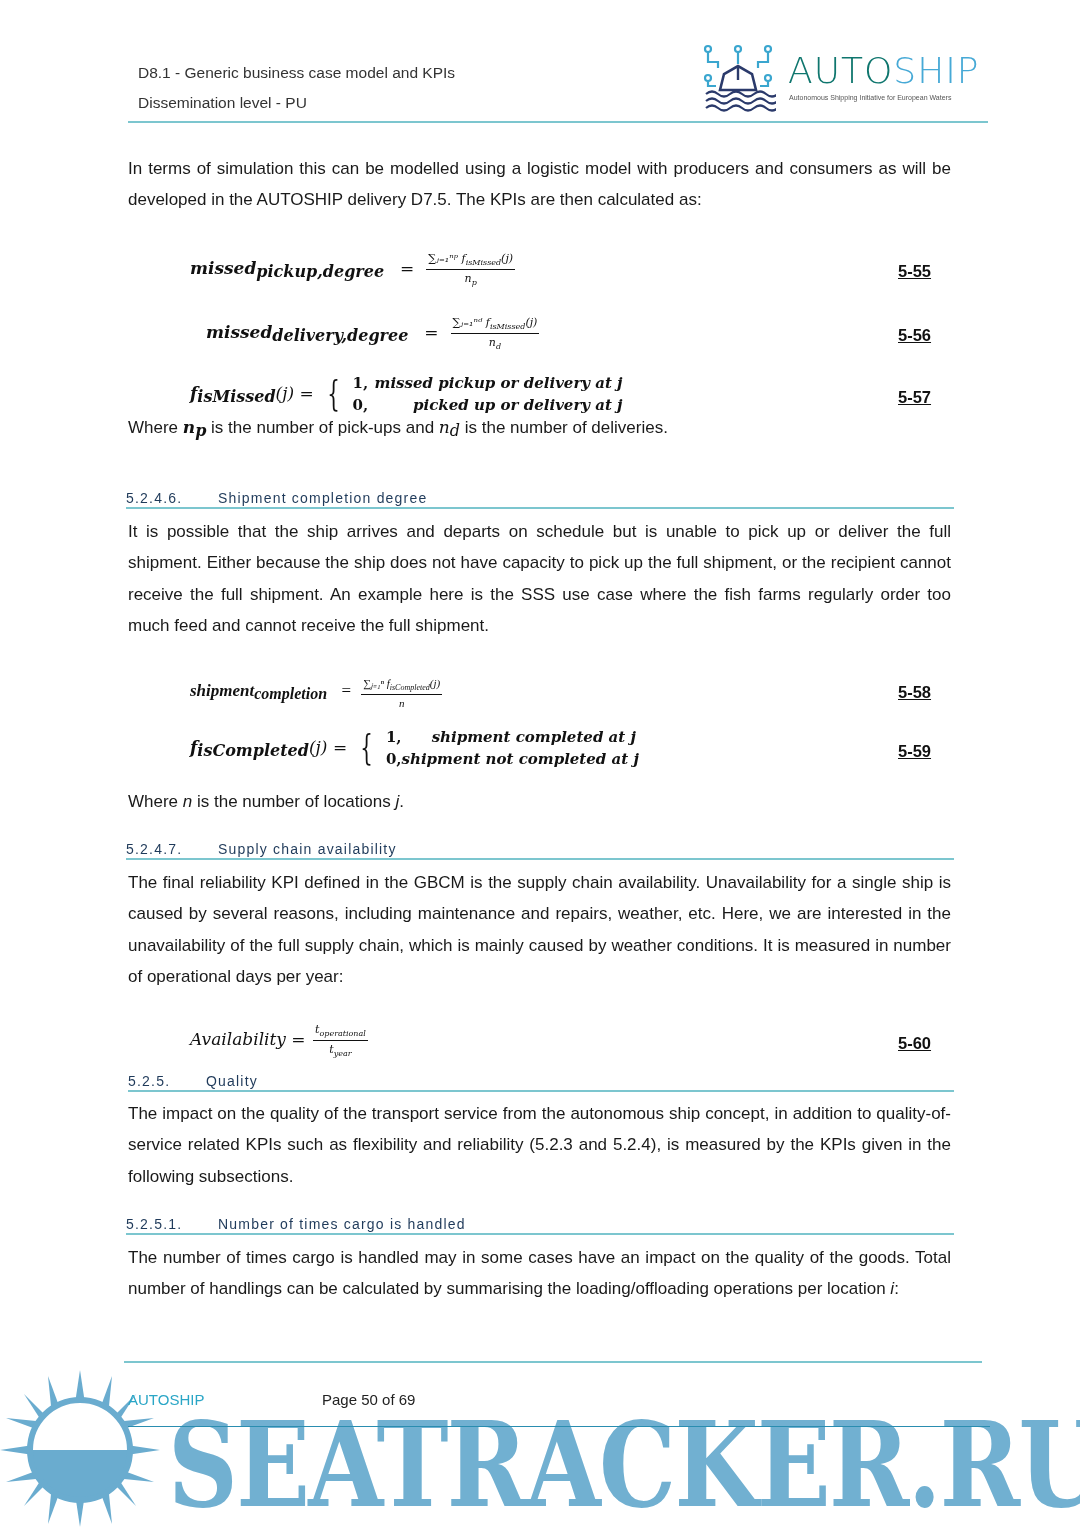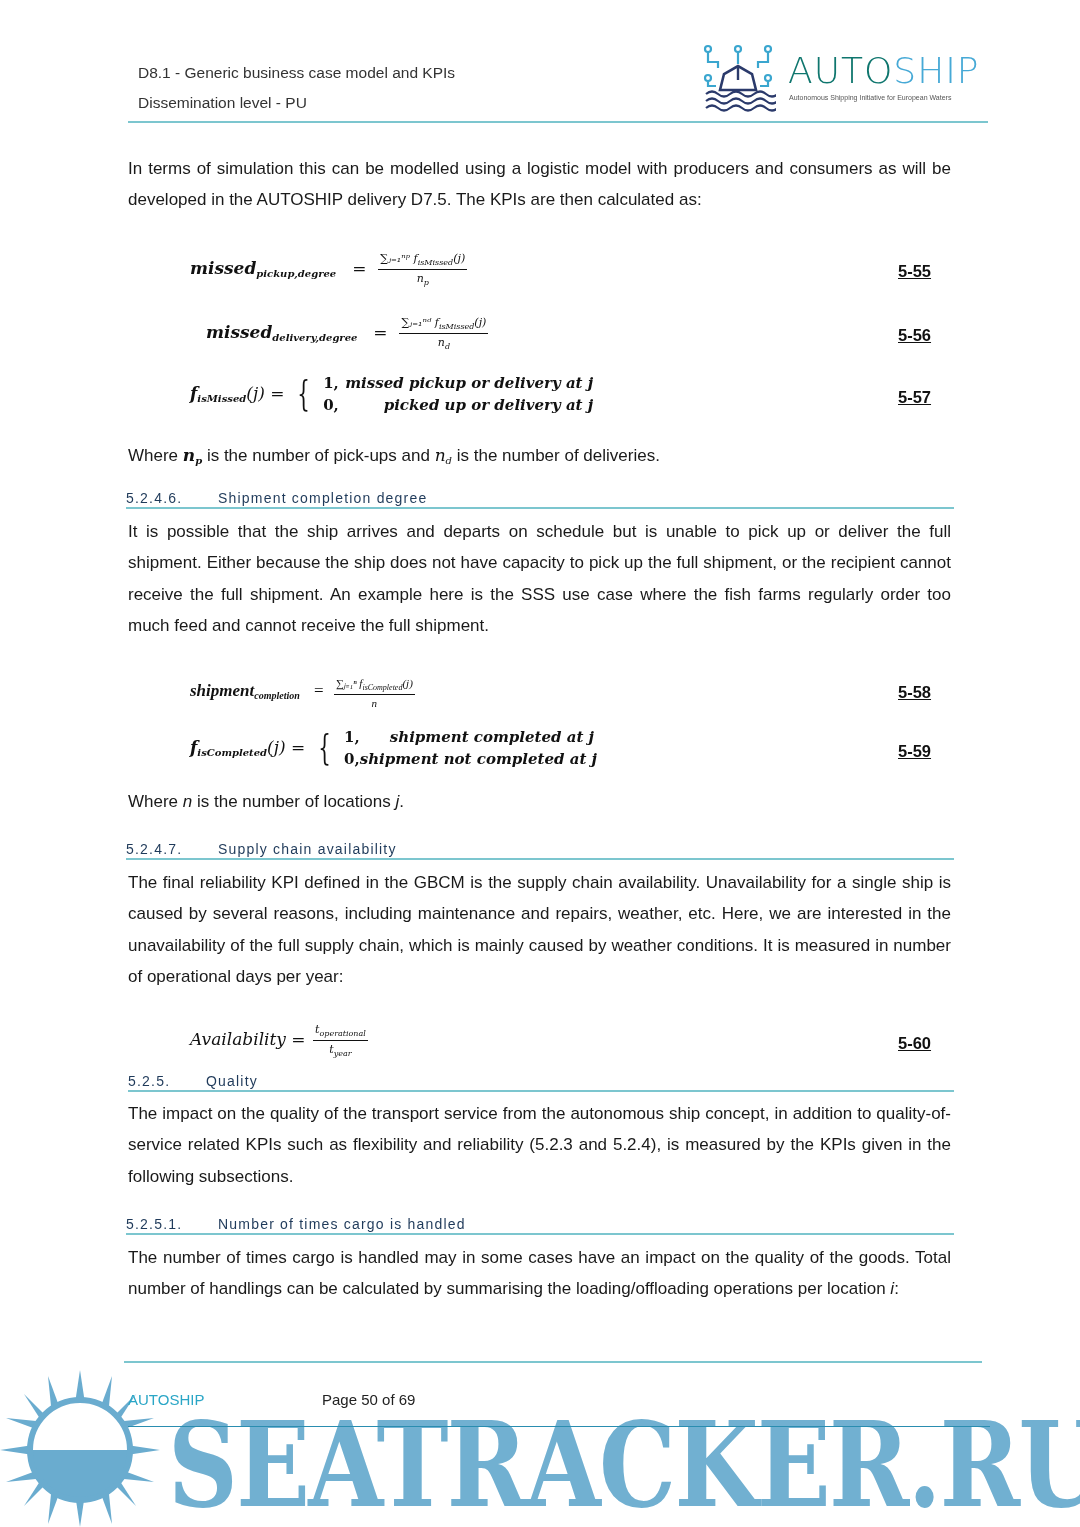--- a/index.html
+++ b/index.html
@@ -15,21 +15,21 @@
   .logo-tag { position: absolute; left: 89px; top: 50px; font-size: 7px; color: #555; white-space: nowrap; }
   .para { left: 128px; width: 823px; font-size: 17px; line-height: 31.3px; text-align: justify; color: #1a1a1a; }
   .h4 { left: 126px; width: 828px; font-size: 14px; letter-spacing: 1.2px; color: #1f3a5a;
         border-bottom: 2px solid #7cc6cf; padding-bottom: 1px; white-space: nowrap; }
   .h4 .num { display: inline-block; width: 92px; }
   .eqnum { left: 898px; font-size: 16.5px; font-weight: bold; color: #111; text-decoration: underline; }
   .math { font-family: "DejaVu Serif", serif; font-style: italic; font-weight: bold; color: #111; white-space: nowrap; }
   .frac { display: inline-block; vertical-align: middle; text-align: center; margin-left: 6px; }
   .frac .top { display: block; font-size: 11px; border-bottom: 1px solid #111; padding: 0 2px 2px; font-weight: normal; }
   .frac .bot { display: block; font-size: 11px; padding-top: 2px; font-weight: normal; }
-  .sub { font-size: 10px; vertical-align: -3px; }
+  .sub { font-size: 16px; vertical-align: -3px; }
   .brace { display: inline-block; vertical-align: middle; font-size: 36px; font-weight: normal; font-style: normal; line-height: 1; margin: 0 2px; transform: scaleX(0.55); }
   .cases { display: inline-block; vertical-align: middle; font-size: 15px; line-height: 22px; }
   .cases .row { display: flex; }
   .cases .v { width: 40px; font-style: normal; }
   .cases .t { flex: 1; text-align: right; }
   .foot-rule-top { left: 124px; top: 1361px; width: 858px; height: 2px; background: #7cc6cf; }
   .foot-left { left: 128px; top: 1391px; font-size: 15px; color: #2aa6c6; }
   .foot-page { left: 322px; top: 1391px; font-size: 15px; color: #222; }
   .foot-rule-bot { left: 128px; top: 1426px; width: 862px; height: 1px; background: #2a8db0; }
   .wm-text { left: 168px; top: 1395px; font-family: "DejaVu Serif", serif; font-weight: bold; font-size: 118px; letter-spacing: -2px;
@@ -103,21 +103,21 @@
         <span class="t">missed pickup or delivery at j</span>
       </span>
     <span class="row">
         <span class="v">0,</span>
         <span class="t">picked up or delivery  at j</span>
       </span>
   </span>
 </div>
 <div class="abs eqnum" style="top:388px;">5-57</div>
 
-<div class="abs para" style="top:440px;">
+<div class="abs para" style="top:412px;">
   <span>Where </span><span class="math" style="font-size:17px;"><span>n</span><span class="sub">p</span></span><span> is the number of pick-ups and </span><span class="math" style="font-size:17px;font-weight:normal;"><span>n</span><span class="sub">d</span></span><span> is the number of deliveries.</span>
 </div>
 
 <div class="abs h4" style="top:490px;">
   <span class="num">5.2.4.6.</span><span>Shipment completion degree</span>
 </div>
 <div class="abs para" style="top:516px;">It is possible that the ship arrives and departs on schedule but is unable to pick up or deliver the full shipment. Either because the ship does not have capacity to pick up the full shipment, or the recipient cannot receive the full shipment. An example here is the SSS use case where the fish farms regularly order too much feed and cannot receive the full shipment.</div>
 
 <div class="abs math" style="left:190px; top:675px; font-size:17px;font-family:Liberation Serif, serif;">
   <span>shipment</span><span class="sub">completion</span>

